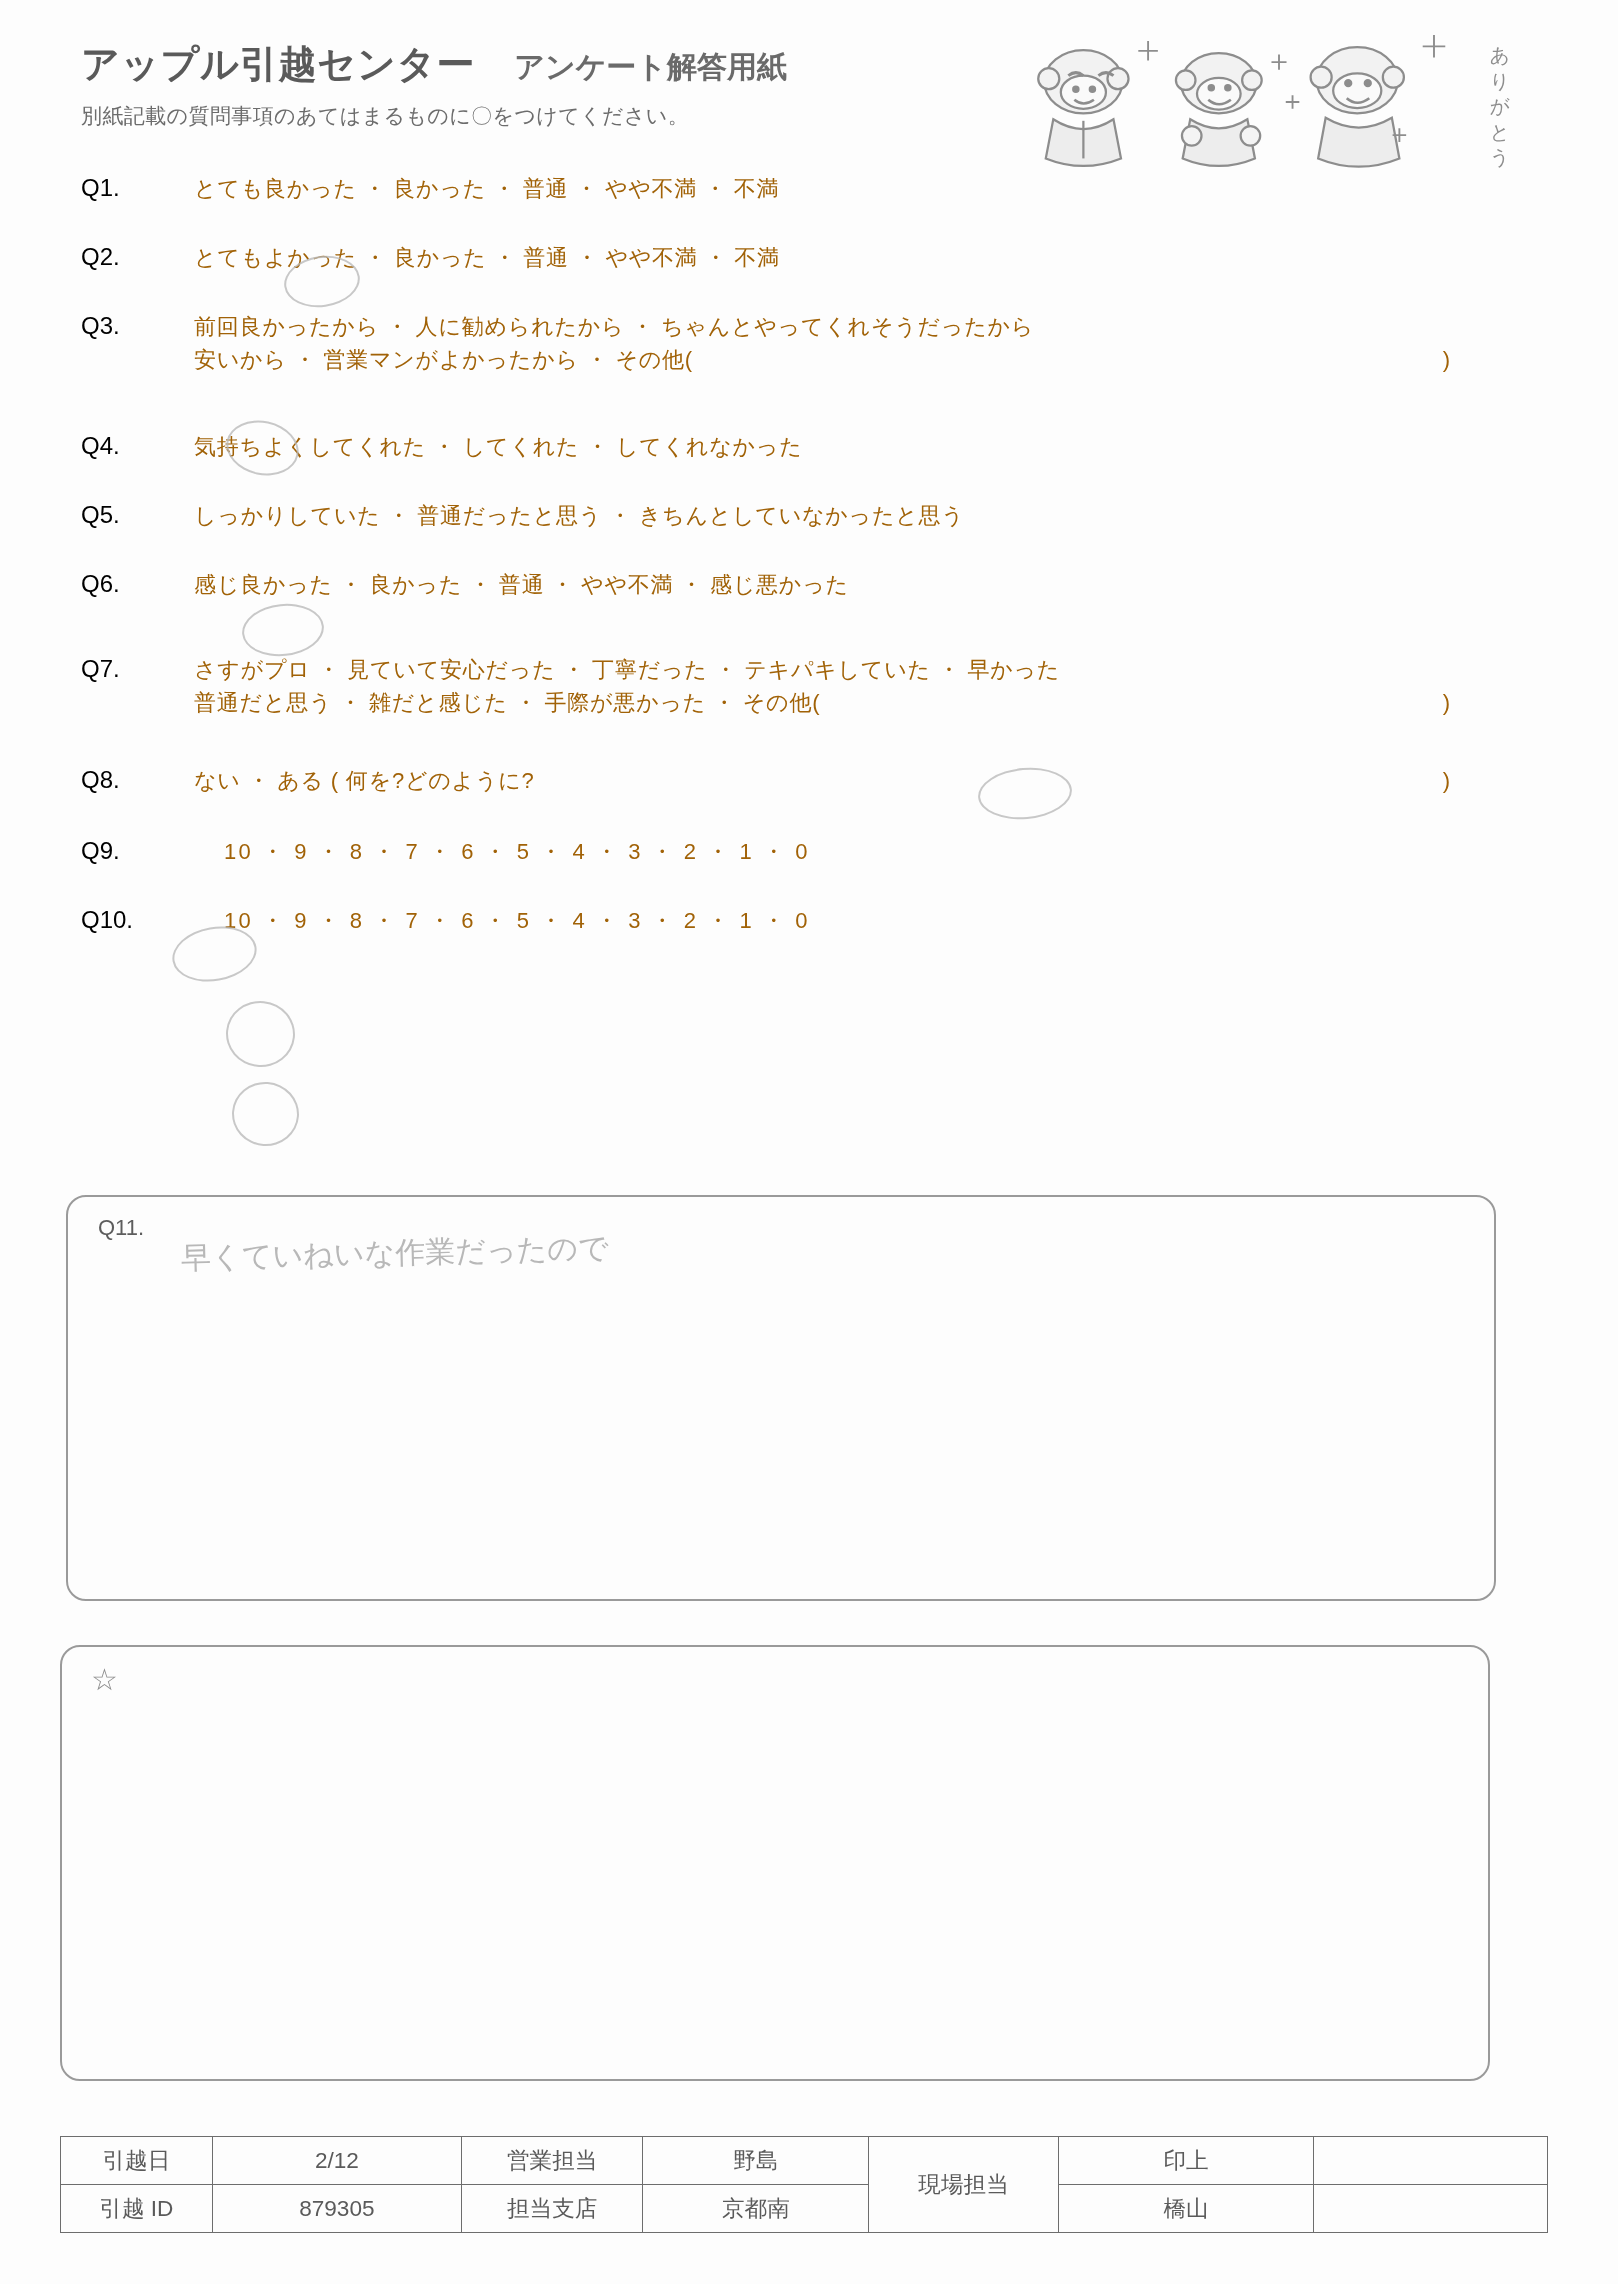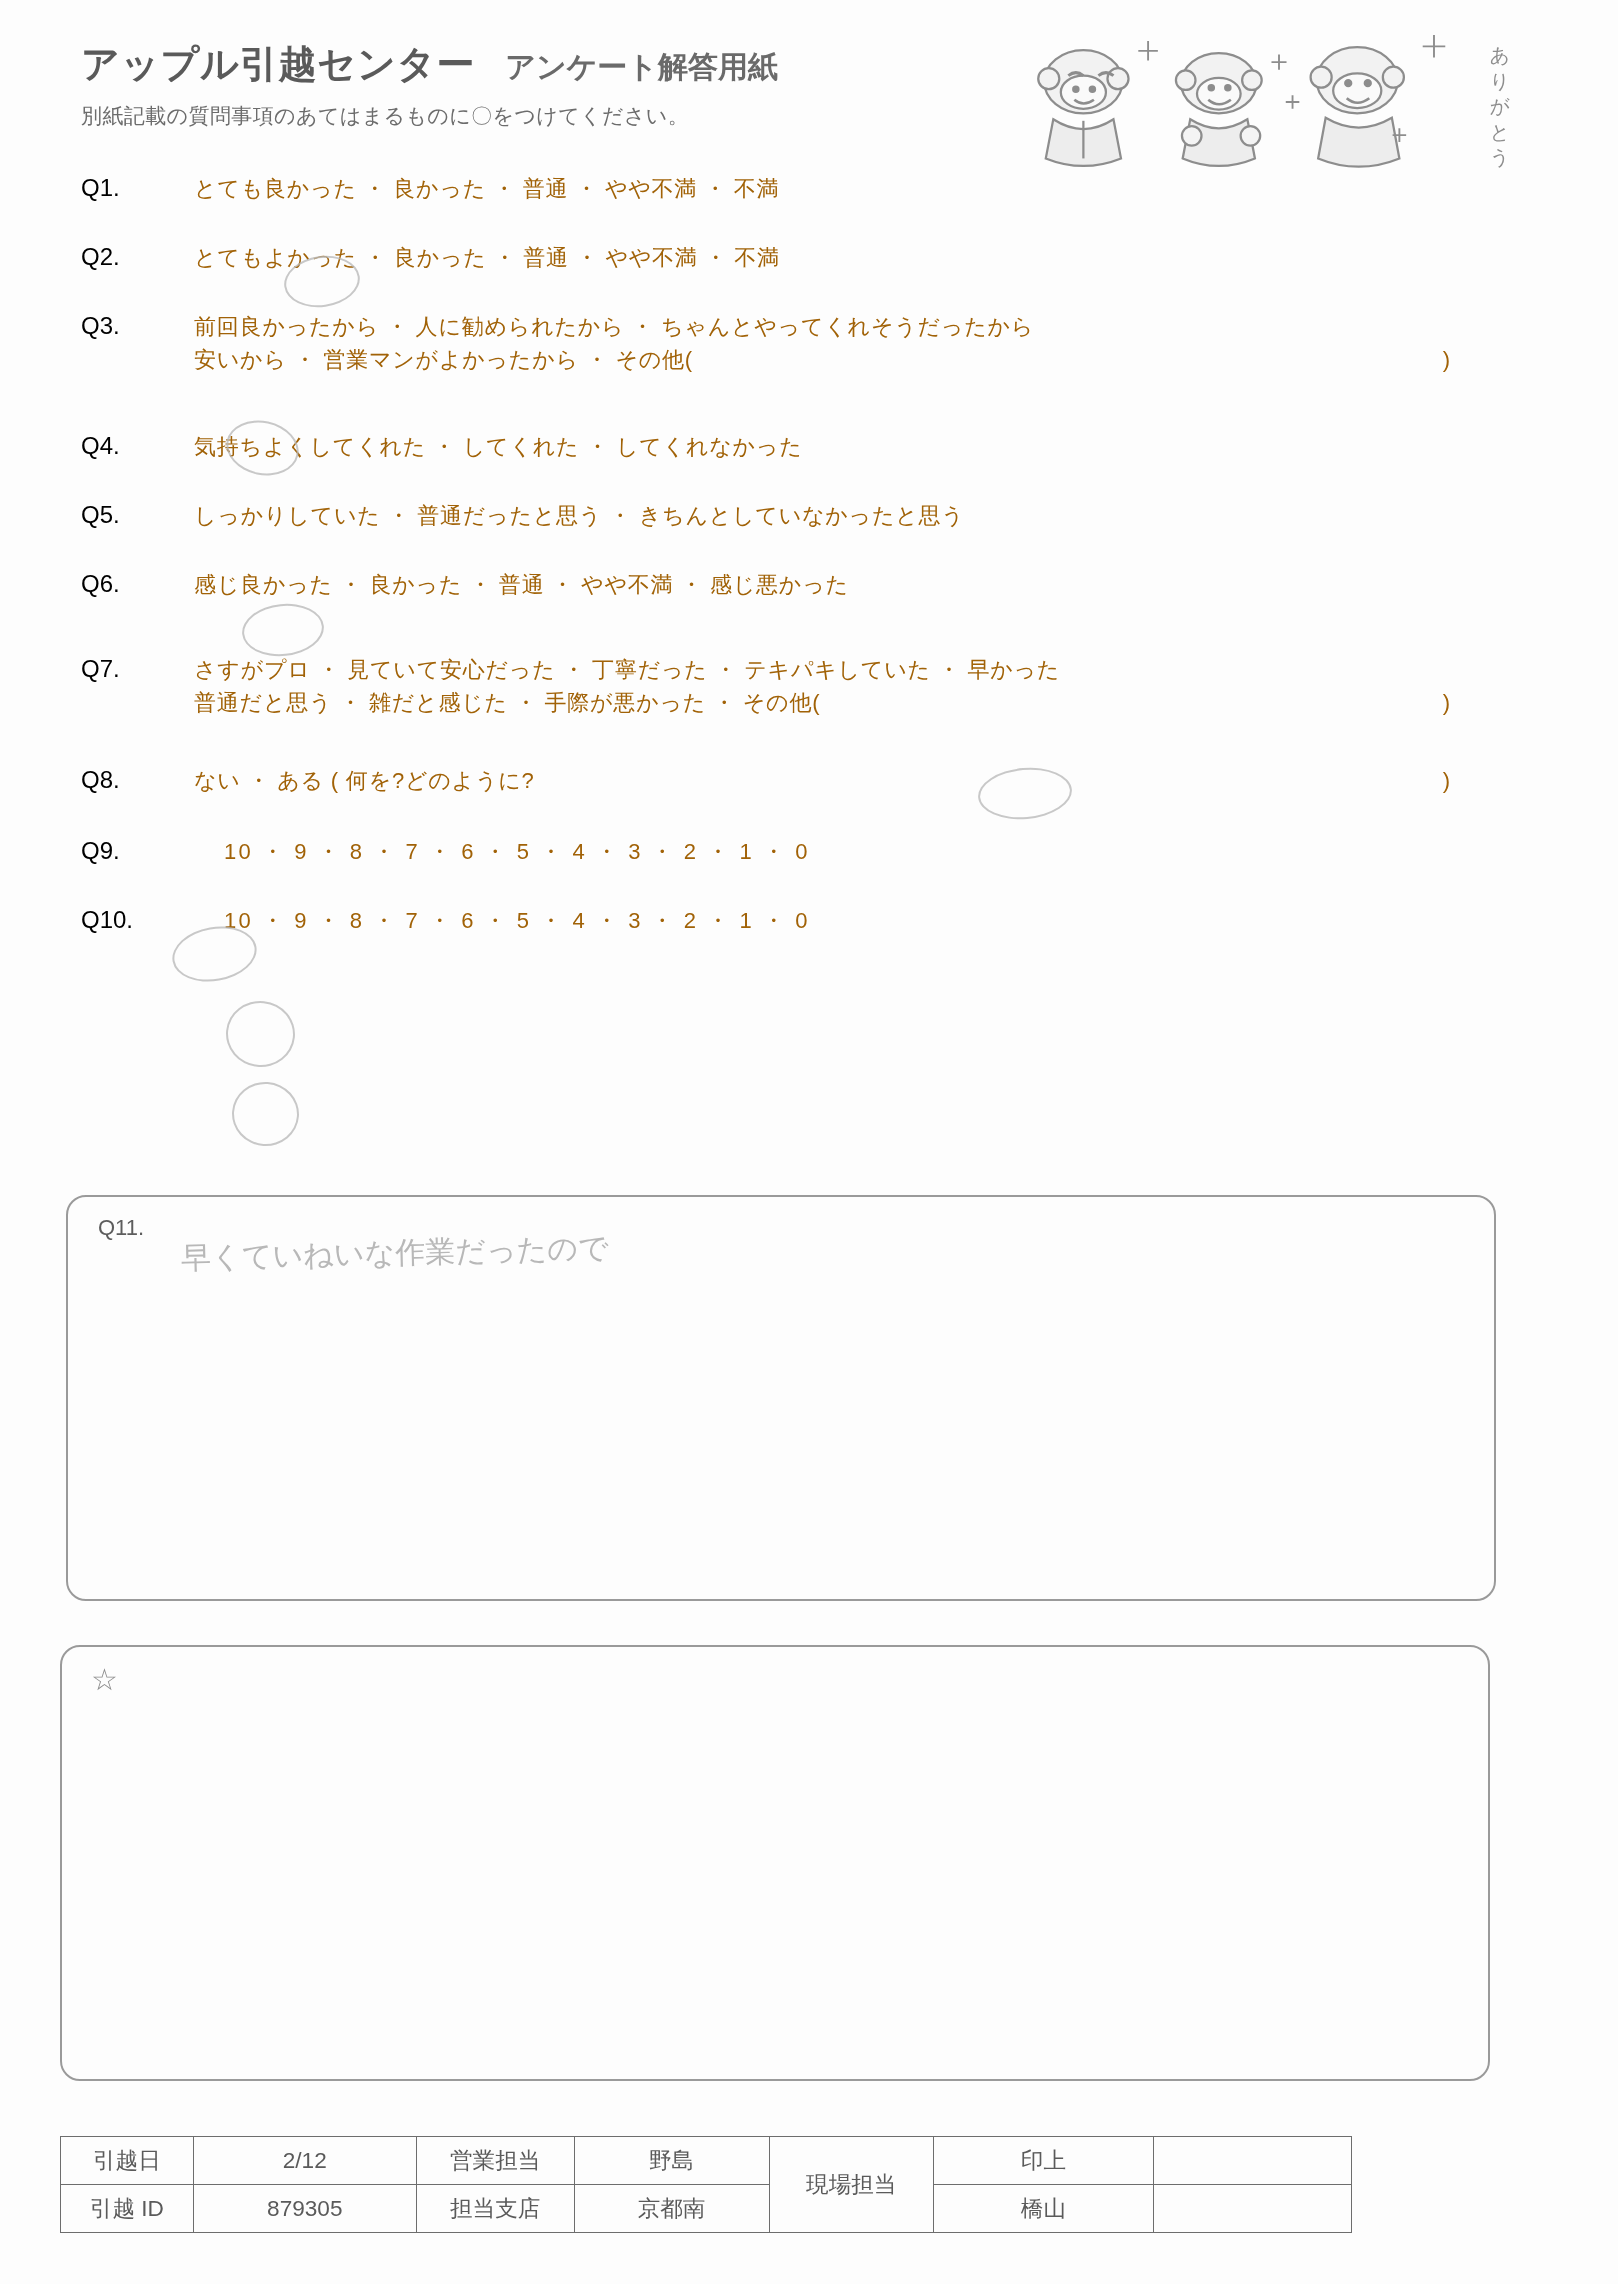--- a/index.html
+++ b/index.html
@@ -24,21 +24,21 @@
   
   .header {
     position: absolute;
     left: 81px;
     top: 39px;
     width: 978px;
   }
   .brand-line {
     display: flex;
     align-items: baseline;
-    gap: 30px;
+    gap: 39px;
   }
   .brand {
     font-size: 38px;
     font-weight: bold;
     letter-spacing: 0.8px;
     color: #5a5a5a;
   }
   .doc-title {
     font-size: 30px;
     font-weight: bold;
@@ -138,21 +138,21 @@
     transform: rotate(-1.4deg);
     white-space: nowrap;
     opacity: 0.82;
   }
 
   
   .footer-table {
     position: absolute;
     left: 60px;
     top: 2136px;
-    width: 1292px;
+    width: 1488px;
     border-collapse: collapse;
   }
   .footer-table td {
     border: 1.5px solid #6d6d6d;
     height: 47px;
     font-size: 22.6px;
     color: #5a5a5a;
     text-align: center;
     padding: 0 4.5px;
   }

